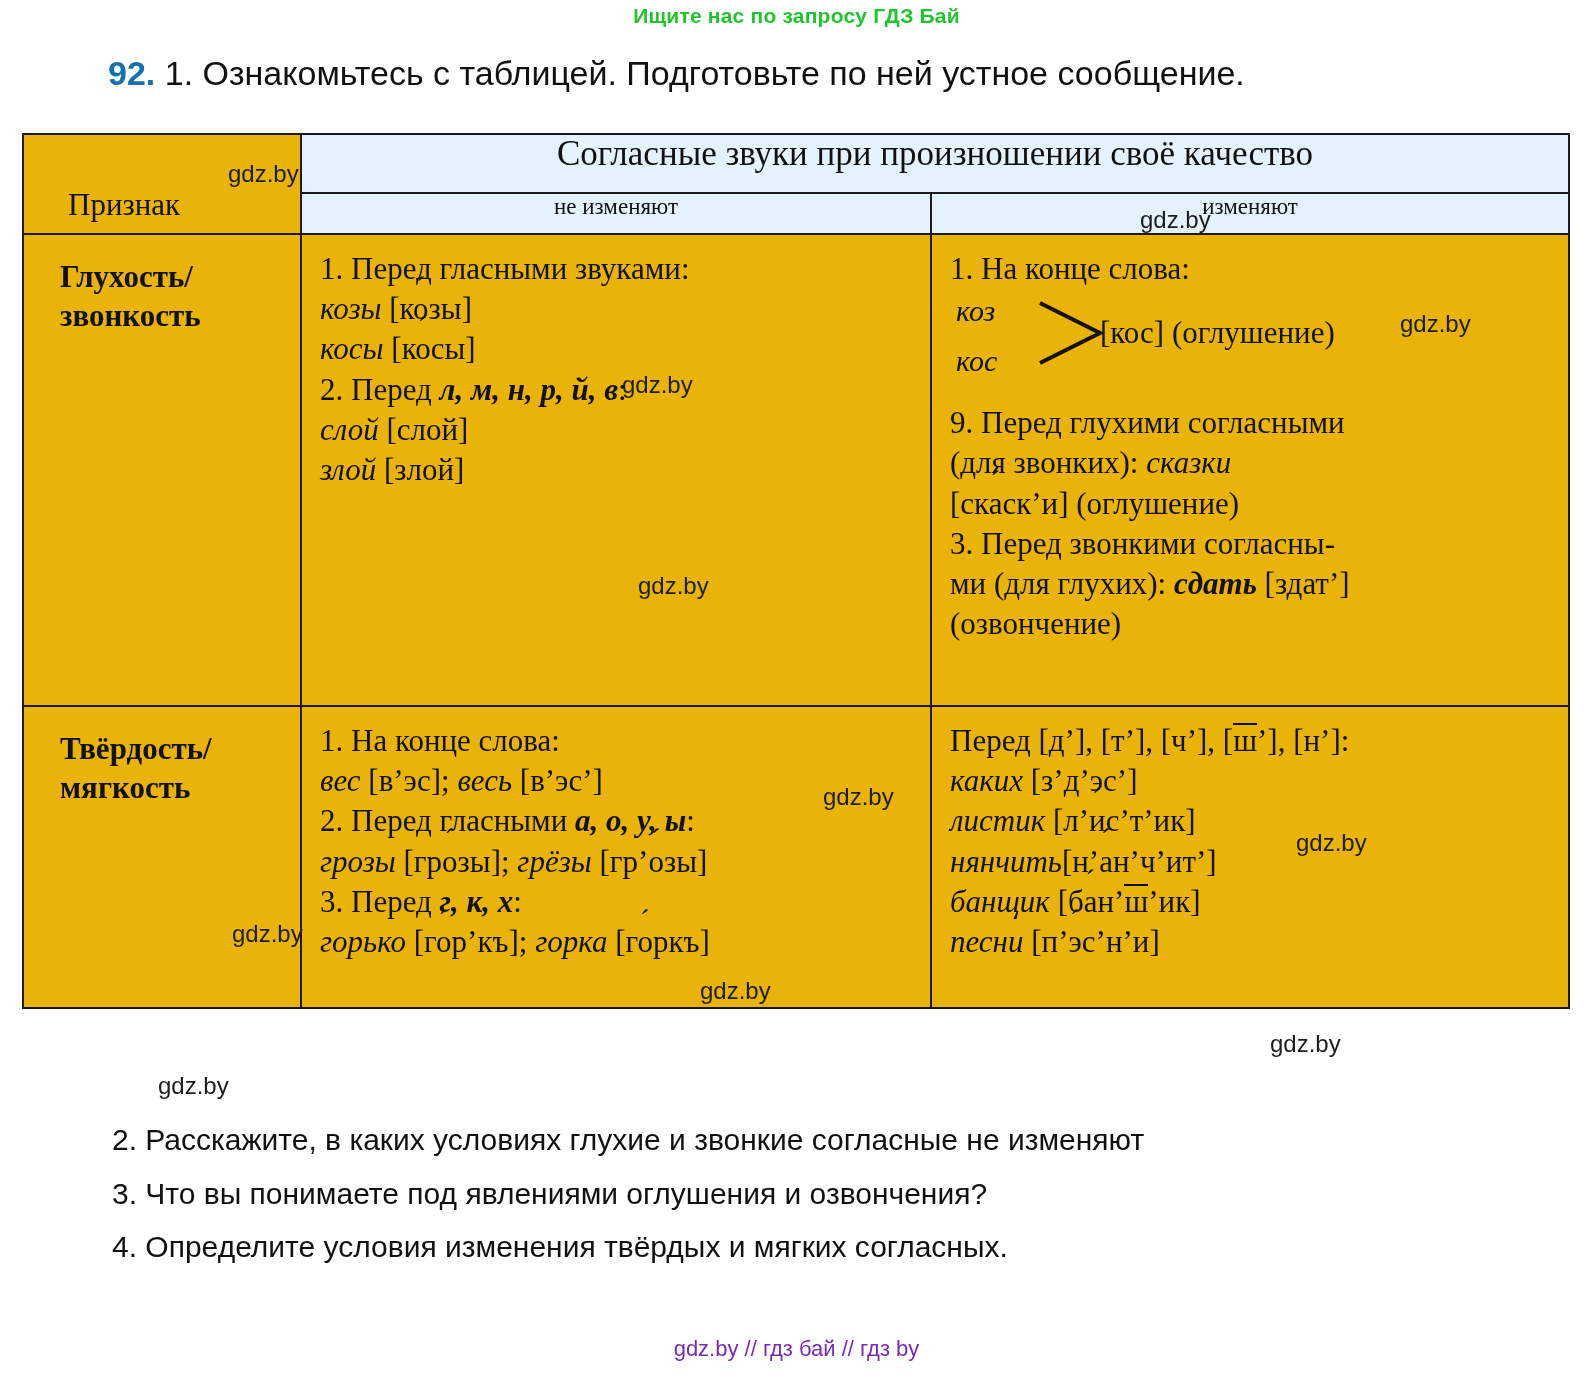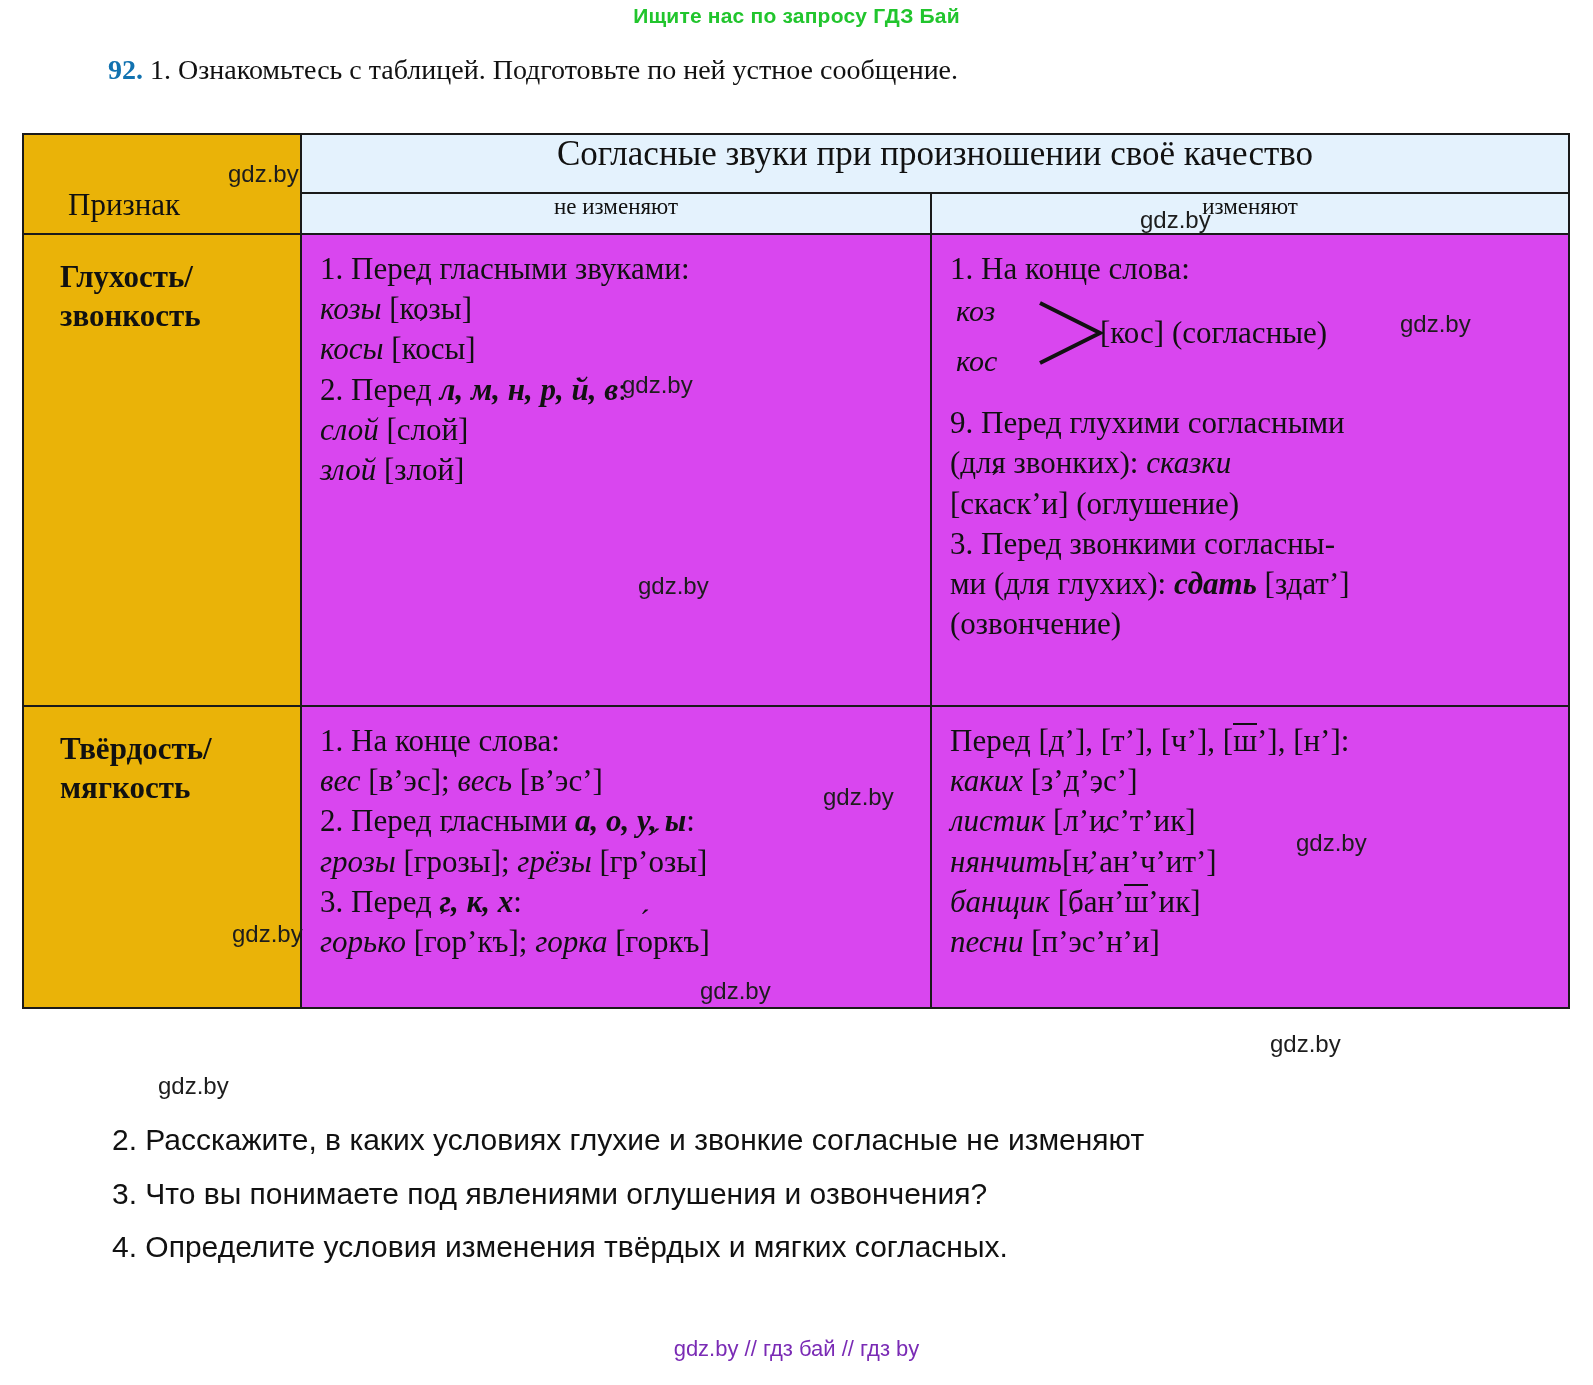--- a/index.html
+++ b/index.html
@@ -20,23 +20,22 @@
     text-align: center;
     color: #21c52d;
     font-size: 21px;
     font-weight: bold;
     letter-spacing: .2px;
   }
 
   .task-line {
     position: absolute;
     top: 54px; left: 108px;
-    font-size: 28px;
+    font-size: 34px;
     white-space: nowrap;
-    font-family: Liberation Serif, serif;
   }
   .task-num {
     color: #1272b0;
     font-weight: bold;
   }
 
   
   .tbl {
     position: absolute;
     left: 22px;
@@ -51,21 +50,21 @@
     padding: 0;
     vertical-align: top;
     font-weight: normal;
   }
   .col-feature { width: 278px; }
   .col-nochange { width: 630px; }
   .col-change   { width: 638px; }
 
   .pink { background: #eab308; }
   .blue { background: #e4f2fd; }
-  .white { background: #d946ef; }
+  .white { background: #eab308; }
 
   .hdr-title {
     text-align: center;
     font-size: 35px;
     padding: 13px 8px 10px 8px;
     line-height: 1.1;
   }
   .hdr-sub {
     text-align: center;
     font-size: 23px;
@@ -238,21 +237,21 @@
       <td class="white">
         <div class="body-cell">
           <div class="ln">1. На конце слова:</div>
 
           <div class="pairblock">
             <span class="p1 it">коз</span>
             <span class="p2 it">кос</span>
             <svg width="70" height="76" viewBox="0 0 70 76">
               <polyline points="2,6 62,36 2,66" fill="none" stroke="#111" stroke-width="4"></polyline>
             </svg>
-            <span class="res">[кос] (согласные)</span>
+            <span class="res">[кос] (оглушение)</span>
           </div>
 
           <div class="ln">9. Перед глухими согласными</div>
           <div class="ln">
             <span>(для звонких): </span><span class="it">сказки</span>
           </div>
           <div class="ln">
             <span>[ск</span><span class="ac">а</span><span>ск’и] (оглушение)</span>
           </div>
           <div class="ln">3. Перед звонкими согласны-</div>

